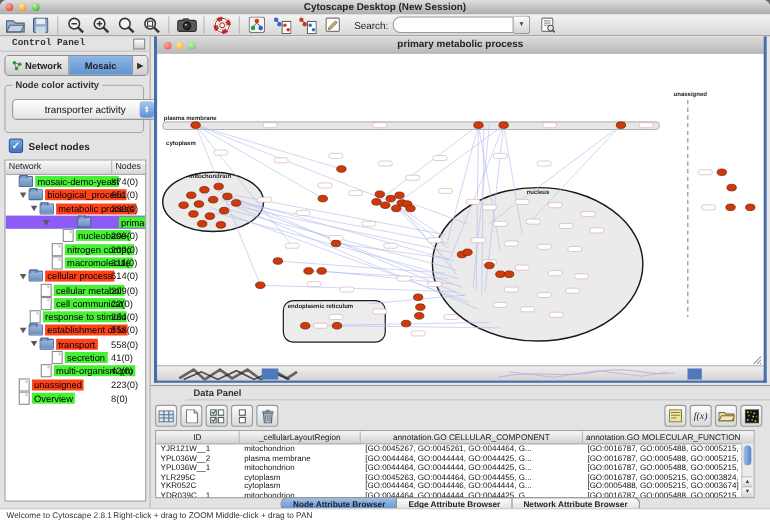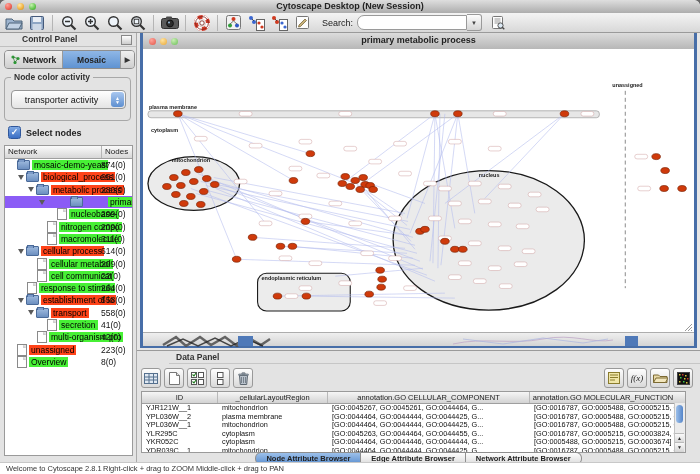--- a/index.html
+++ b/index.html
@@ -19,30 +19,30 @@
     display:flex;align-items:center;padding:0 2px;box-sizing:border-box;}
   .tb{width:21px;height:18px;border:none;background:transparent;padding:0;margin:0 1px;display:flex;align-items:center;justify-content:center;}
   .tsep{width:1px;height:16px;background:#b5b5b5;margin:0 4px;}
   .searchlbl{font-size:9px;color:#222;margin:0 4px 0 8px;}
   .searchbox{width:96px;height:13px;border:1px solid #9a9a9a;border-radius:7px 0 0 7px;background:#fff;font-size:9px;padding:0 6px;}
   .searchdrop{width:14px;height:15px;border:1px solid #9a9a9a;border-left:none;background:linear-gradient(#fdfdfd,#d5d5d5);
     font-size:6px;color:#444;display:flex;align-items:center;justify-content:center;border-radius:0 3px 3px 0;}
   
   .cpanel{position:absolute;left:0;top:33px;width:137px;height:429px;background:#e3e3e3;border-right:1px solid #aaa;box-sizing:border-box;}
   .cphead{position:relative;height:13px;border-bottom:1px solid #c0c0c0;}
-  .cphead .t{position:absolute;left:22px;top:1px;font-size:8.5px;font-weight:bold;color:#333;}
+  .cphead .t{position:absolute;left:11px;top:1px;font-size:8.5px;font-weight:bold;color:#333;font-family:Liberation Mono, monospace;}
   .floatic{position:absolute;right:4px;top:2px;width:9px;height:8px;border:1px solid #888;background:linear-gradient(#fff,#ccc);}
   .cptabs{position:absolute;left:4px;top:17px;width:129px;height:17px;display:flex;border:1px solid #8e8e8e;border-radius:4px;overflow:hidden;background:#d2d2d2;}
   .cptab{flex:1;display:flex;align-items:center;justify-content:center;font-size:8.5px;font-weight:bold;color:#222;gap:3px;}
   .cptab.net{background:linear-gradient(#efefef,#cfcfcf);border-right:1px solid #9a9a9a;}
   .cptab.mosaic{background:linear-gradient(#8fb7e6,#5f93d2);}
   .cptab.more{flex:0 0 13px;background:linear-gradient(#efefef,#cfcfcf);border-left:1px solid #9a9a9a;font-size:7px;color:#333;}
   .groupbox{position:absolute;left:4px;top:44px;width:127px;height:44px;border:1px solid #a8a8a8;border-radius:4px;box-sizing:border-box;}
   .grouplbl{position:absolute;left:6px;top:-6px;background:#e3e3e3;padding:0 3px;font-size:8.5px;font-weight:bold;color:#333;}
-  .combo{position:absolute;left:6px;top:12px;width:113px;height:17px;border:1px solid #979797;border-radius:4px;background:linear-gradient(#ffffff,#e4e4e4);display:flex;align-items:center;}
+  .combo{position:absolute;left:6px;top:12px;width:113px;height:17px;border:1px solid #979797;border-radius:4px;background:linear-gradient(#ffffff,#e4e4e4);display:flex;align-items:center;padding-left:16px;}
   .combo .v{flex:1;font-size:9px;color:#111;text-align:center;}
   .combo .stepper{width:13px;height:15px;margin-right:1px;border-radius:3px;background:linear-gradient(#a9c7ef,#5e8fd0);display:flex;flex-direction:column;align-items:center;justify-content:center;font-size:5px;color:#fff;line-height:4px;}
   .checkrow{position:absolute;left:8px;top:93px;display:flex;align-items:center;gap:5px;}
   .checkbox{width:11px;height:11px;border-radius:2.5px;background:linear-gradient(#7fa9e4,#3b6fc4);border:1px solid #2f579c;color:#fff;font-size:9px;line-height:10px;text-align:center;font-weight:bold;}
   .checklbl{font-size:9px;font-weight:bold;color:#222;}
   .treewrap{position:absolute;left:4px;top:112px;width:129px;height:311px;background:#fff;border:1px solid #9a9a9a;box-sizing:border-box;overflow:hidden;}
   .treehead{display:flex;height:12px;background:linear-gradient(#fbfbfb,#d7d7d7);border-bottom:1px solid #9f9f9f;font-size:8px;color:#222;}
   .treehead .h1{width:93px;padding-left:3px;border-right:1px solid #b5b5b5;line-height:12px;}
   .treehead .h2{flex:1;padding-left:3px;line-height:12px;}
   .trow{position:relative;height:12.3px;display:flex;align-items:center;font-size:8.5px;white-space:nowrap;}

